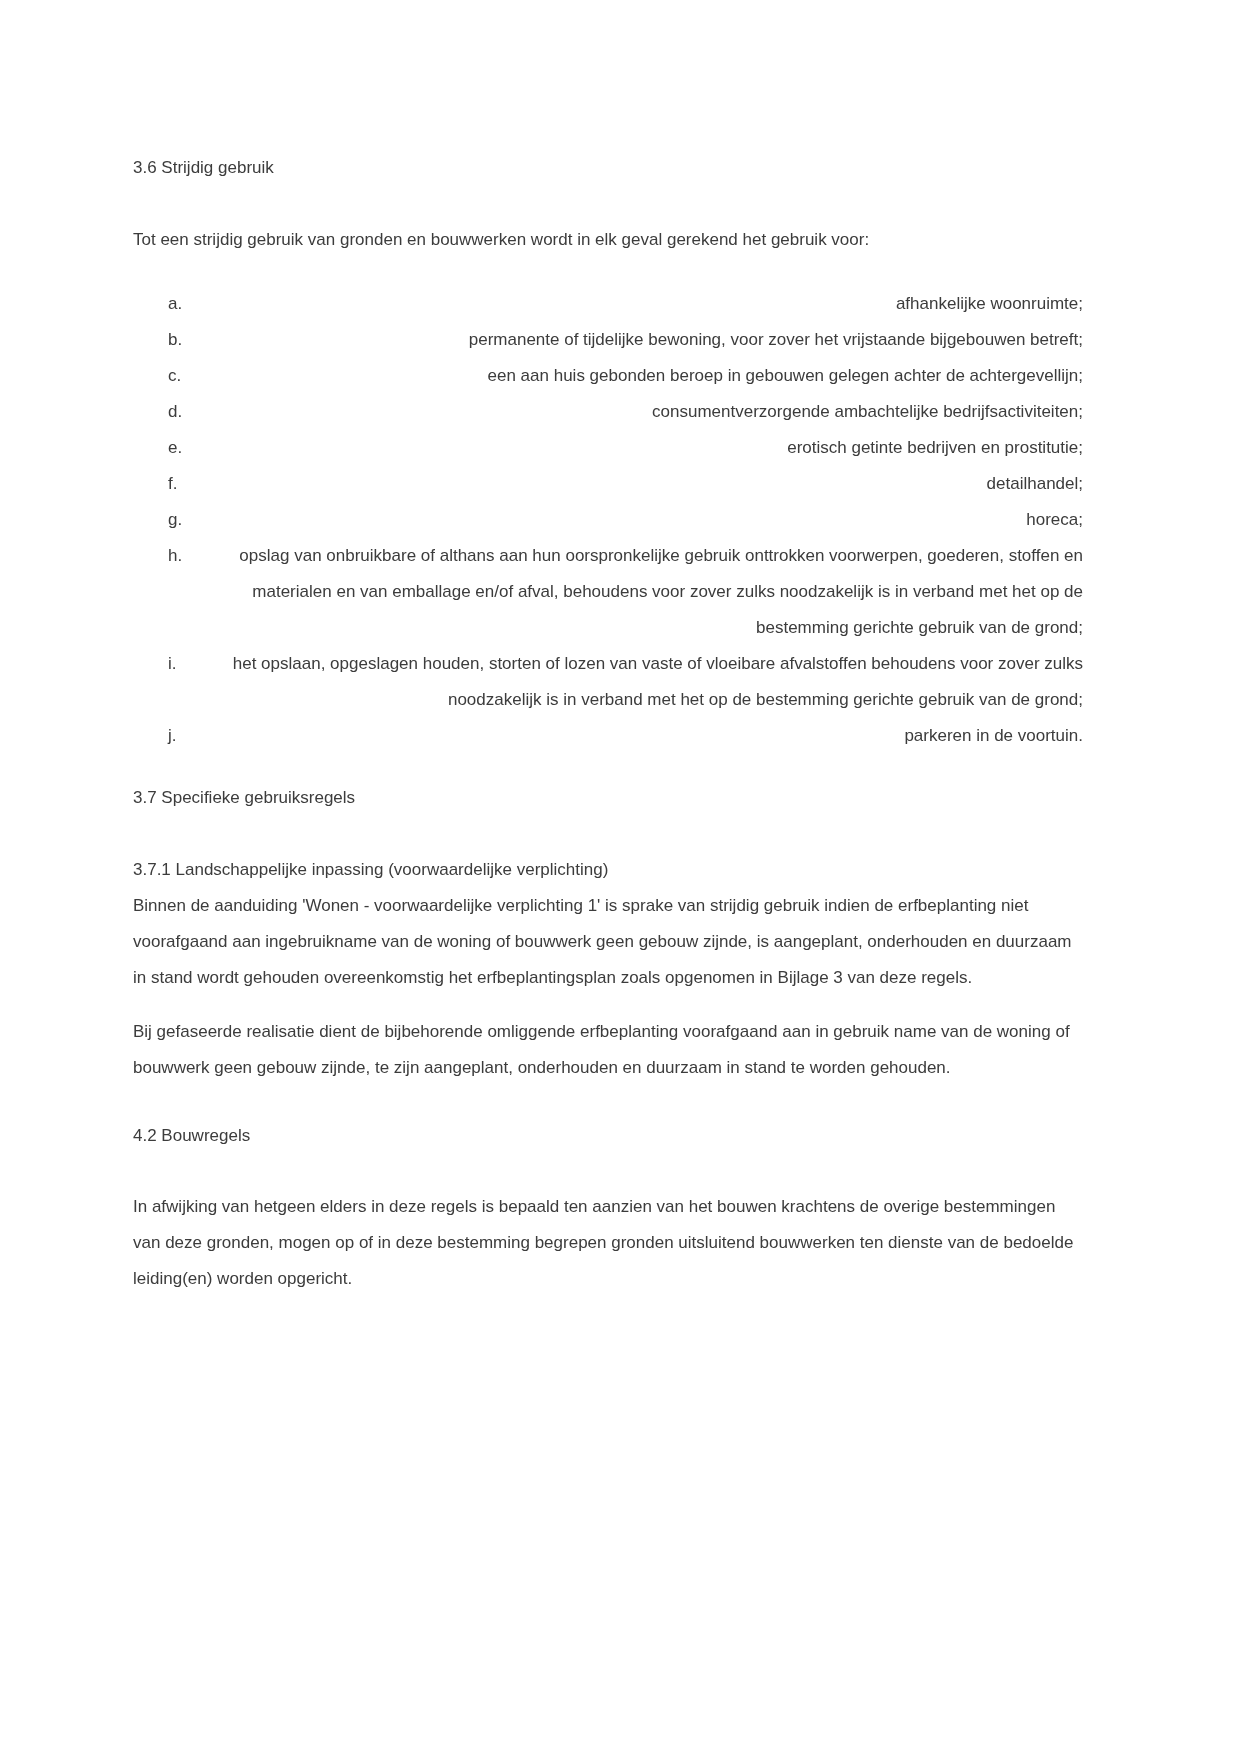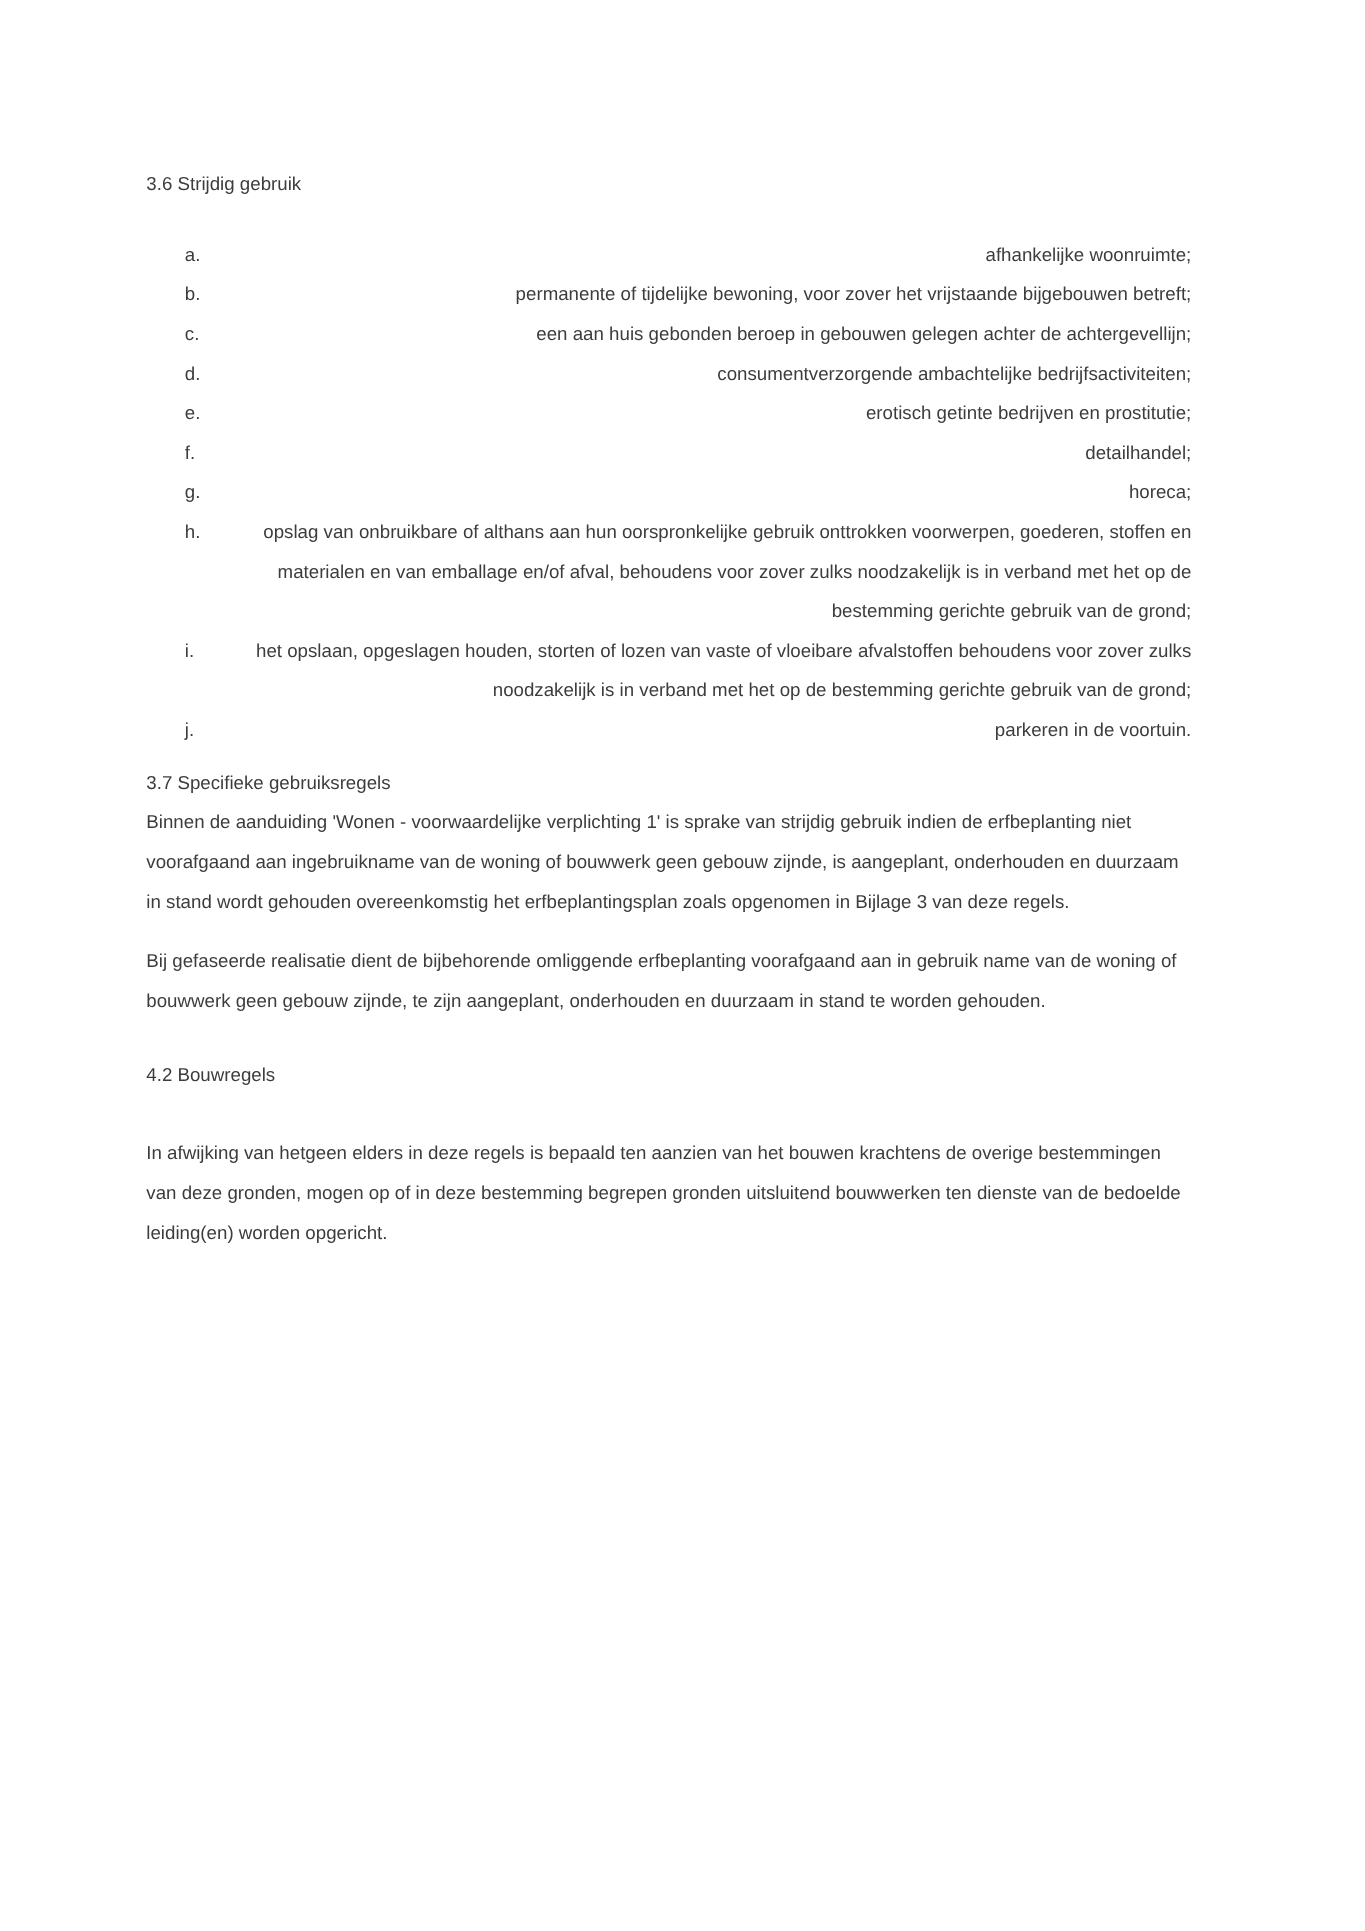--- a/index.html
+++ b/index.html
@@ -35,36 +35,37 @@
     display: flex;
     align-items: flex-start;
     font-size: 17px;
     line-height: 36px;
   }
   ol.use-list .li-letter {
     flex: 0 0 50px;
     margin-left: 35px;
   }
   ol.use-list .li-text { flex: 1 1 auto; text-align: right; }
-  h2.heading-3-7   { margin-top: 12px; }
+  h2.heading-3-7   { margin-top: 26px; }
   h3.heading-3-7-1 { margin-top: 36px; }
   p.para-3-7-1-b   { margin-top: 18px; }
   h2.heading-4-1   { margin-top: 66px; }
   p.para-4-1       { margin-top: 35px; }
   h2.heading-4-2   { margin-top: 32px; }
   p.para-4-2       { margin-top: 35px; }
 </style>
 </head>
 <body>
 
 <div class="page">
   <div class="content">
 
     <h2 class="heading-3-6">3.6 Strijdig gebruik</h2>
 
+    <p class="intro">Tot een strijdig gebruik van gronden en bouwwerken wordt in elk geval gerekend het gebruik voor:</p>
 
     <ol class="use-list">
       <li>
         <span class="li-letter">a.</span>
         <span class="li-text">afhankelijke woonruimte;</span>
       </li>
       <li>
         <span class="li-letter">b.</span>
         <span class="li-text">permanente of tijdelijke bewoning, voor zover het vrijstaande bijgebouwen betreft;</span>
       </li>
@@ -97,20 +98,21 @@
         <span class="li-text">het opslaan, opgeslagen houden, storten of lozen van vaste of vloeibare afvalstoffen behoudens voor zover zulks noodzakelijk is in verband met het op de bestemming gerichte gebruik van de grond;</span>
       </li>
       <li>
         <span class="li-letter">j.</span>
         <span class="li-text">parkeren in de voortuin.</span>
       </li>
     </ol>
 
     <h2 class="heading-3-7">3.7 Specifieke gebruiksregels</h2>
 
+    <h3 class="heading-3-7-1">3.7.1 Landschappelijke inpassing (voorwaardelijke verplichting)</h3>
 
     <p class="para-3-7-1-a">Binnen de aanduiding 'Wonen - voorwaardelijke verplichting 1' is sprake van strijdig gebruik indien de erfbeplanting niet voorafgaand aan ingebruikname van de woning of bouwwerk geen gebouw zijnde, is aangeplant, onderhouden en duurzaam in stand wordt gehouden overeenkomstig het erfbeplantingsplan zoals opgenomen in Bijlage 3 van deze regels.</p>
 
     <p class="para-3-7-1-b">Bij gefaseerde realisatie dient de bijbehorende omliggende erfbeplanting voorafgaand aan in gebruik name van de woning of bouwwerk geen gebouw zijnde, te zijn aangeplant, onderhouden en duurzaam in stand te worden gehouden.</p>
 
 
 
     <h2 class="heading-4-2">4.2 Bouwregels</h2>
 
     <p class="para-4-2">In afwijking van hetgeen elders in deze regels is bepaald ten aanzien van het bouwen krachtens de overige bestemmingen van deze gronden, mogen op of in deze bestemming begrepen gronden uitsluitend bouwwerken ten dienste van de bedoelde leiding(en) worden opgericht.</p>

